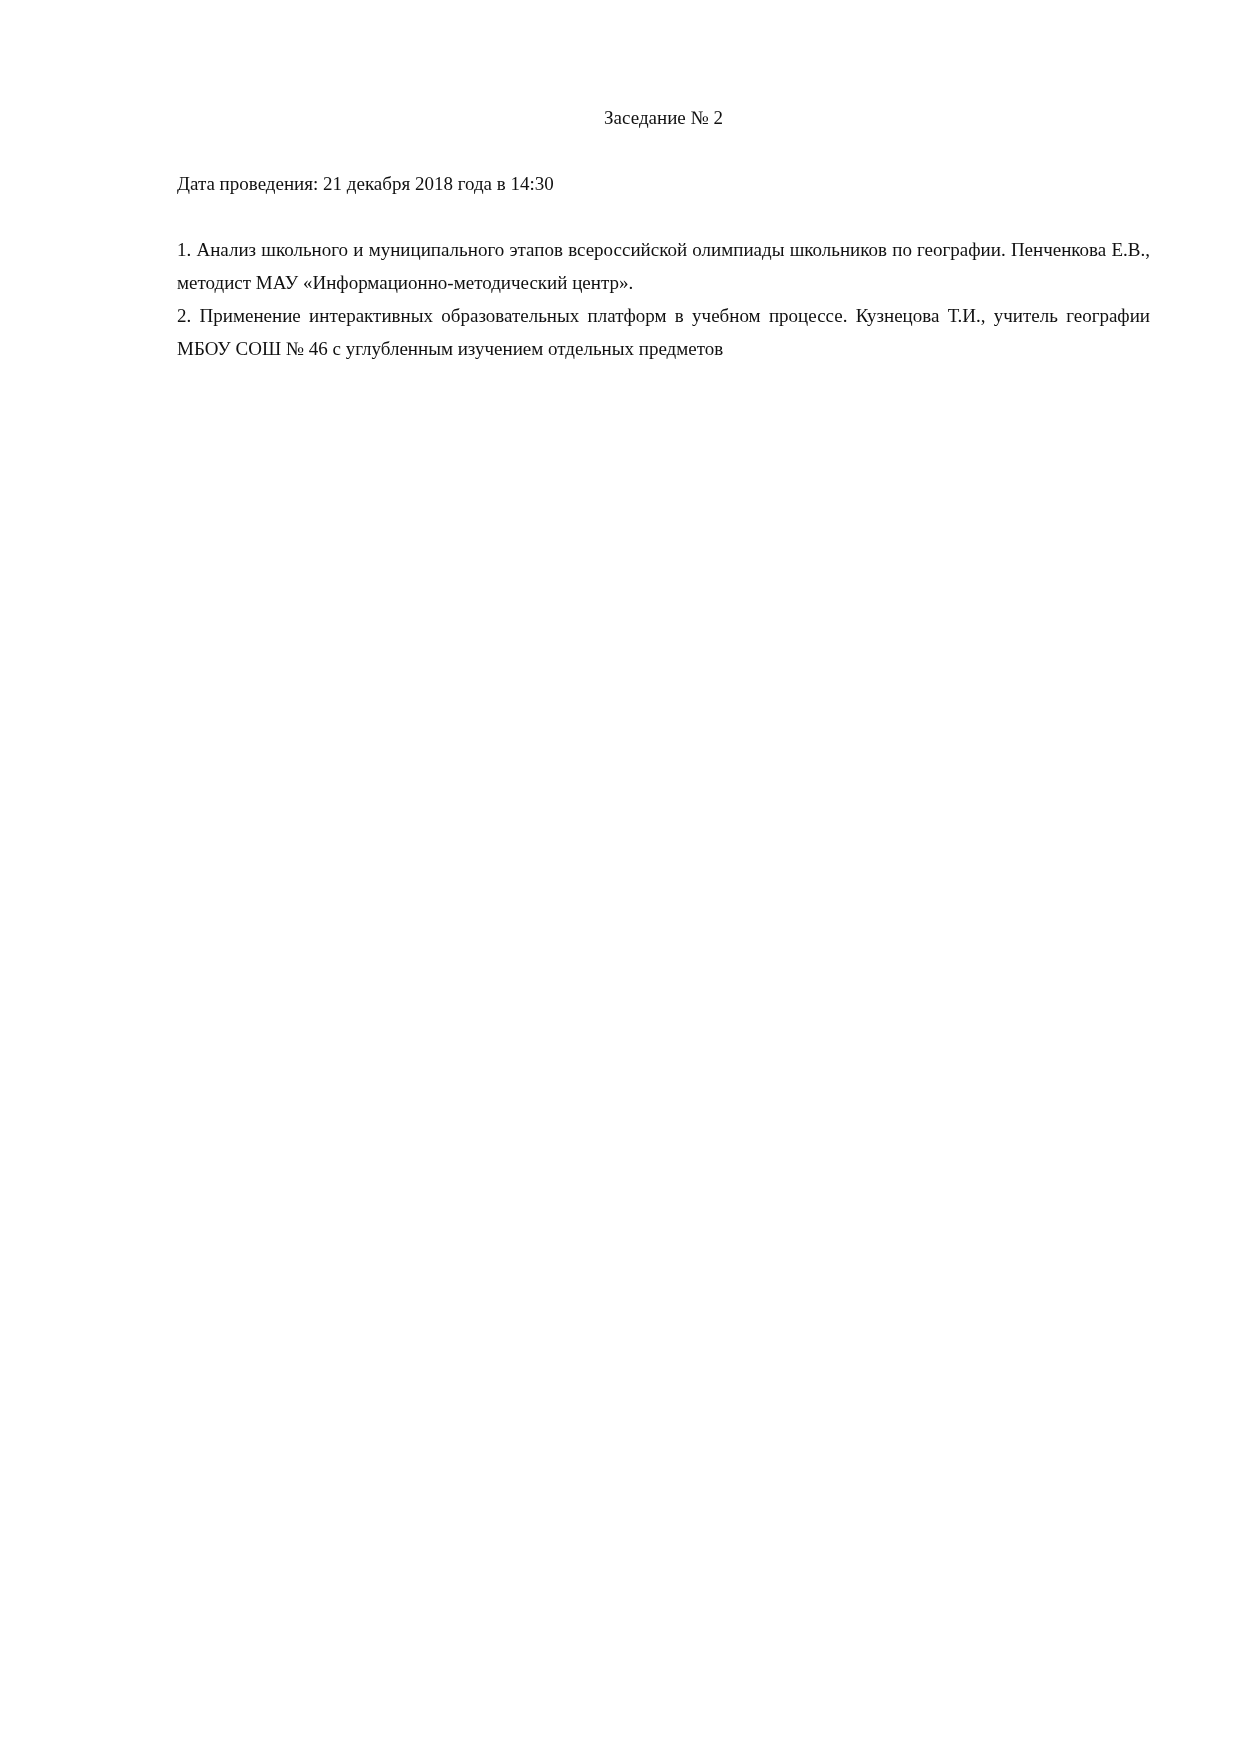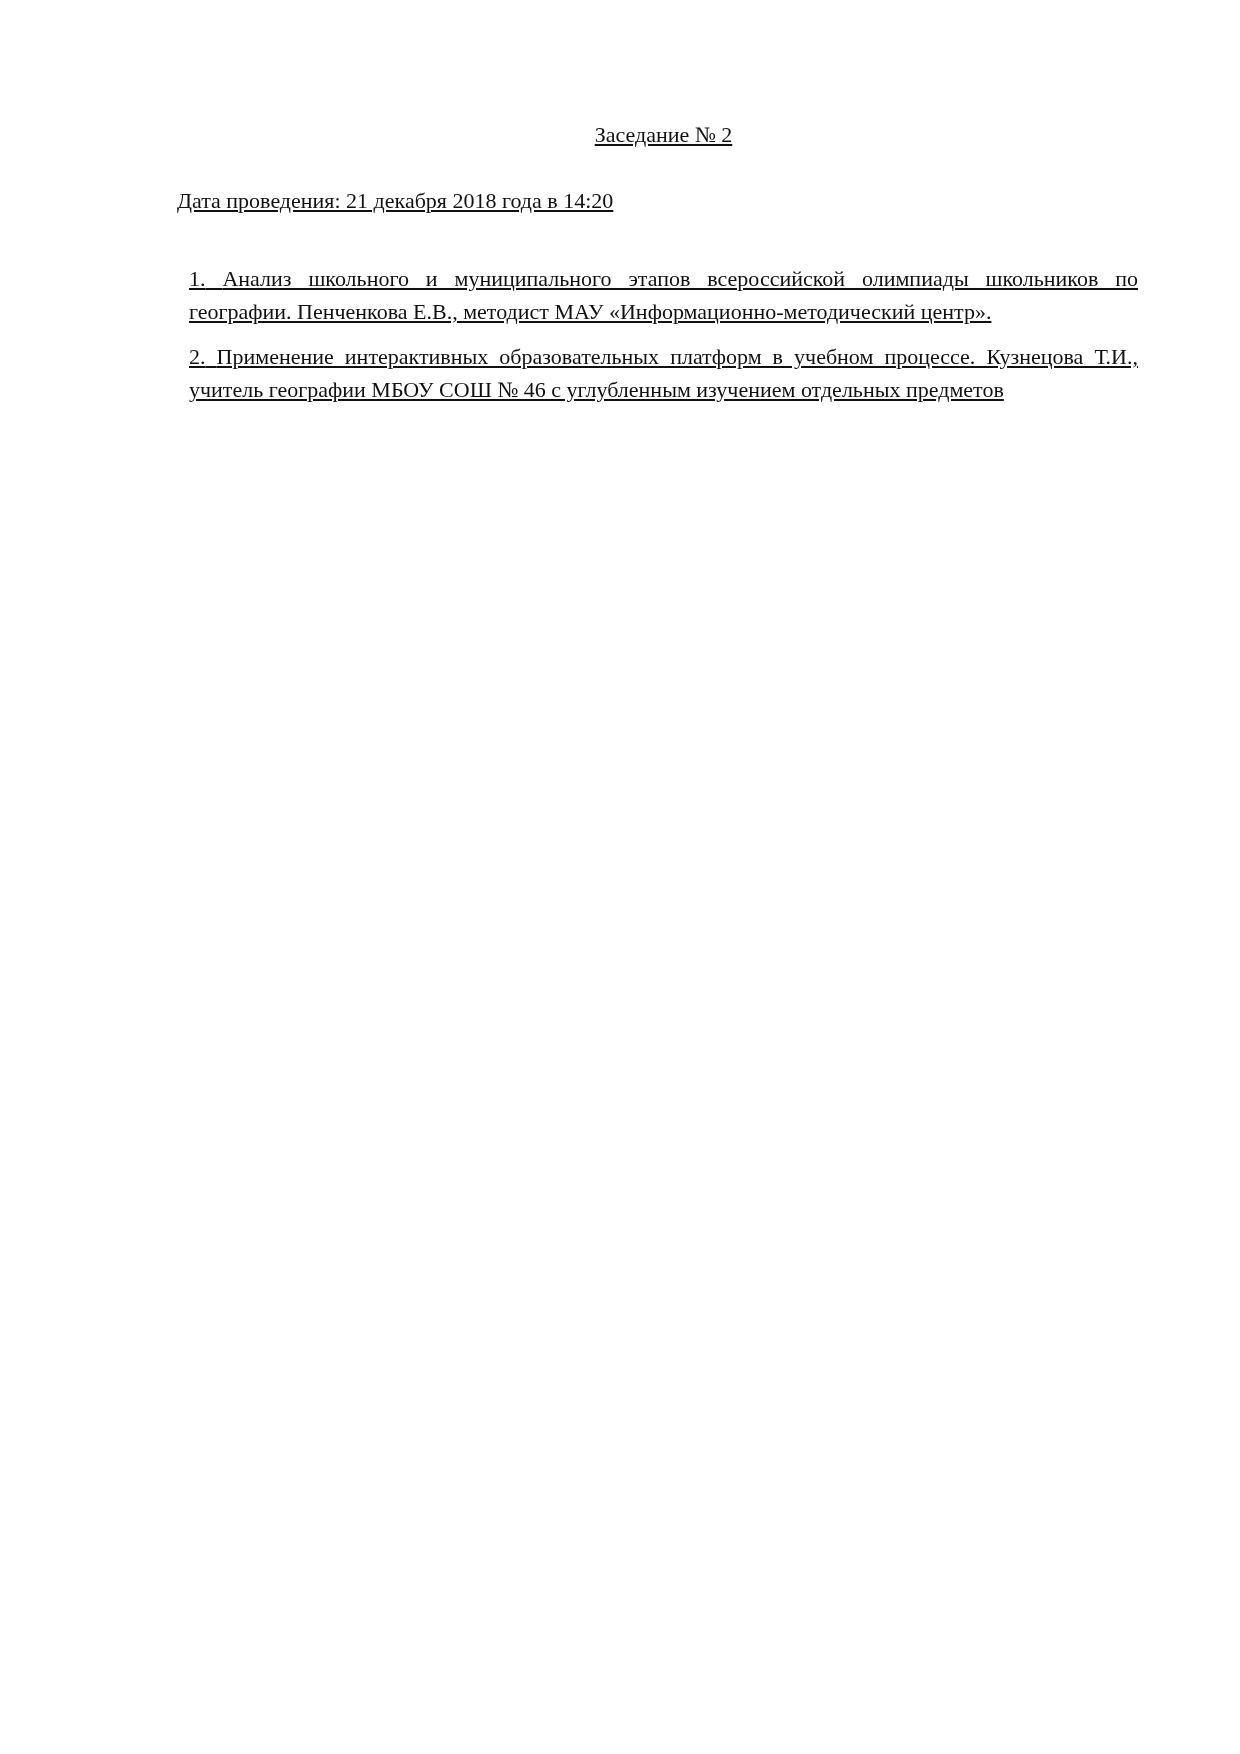--- a/index.html
+++ b/index.html
@@ -19,52 +19,51 @@
     position: absolute;
     left: 0;
     top: 0;
     width: 1240px;
     height: 1754px;
     background: #ffffff;
   }
   .content {
     position: absolute;
     left: 177px;
-    top: 118px;
+    top: 101px;
     width: 973px;
-    font-size: 22px;
+    font-size: 19px;
     line-height: 33px;
-    text-decoration: underline;
   }
   .center {
     text-align: center;
     margin: 0;
   }
   .line {
     margin: 0;
   }
   .gap {
     height: 33px;
   }
   .agenda-item {
-    margin: 12px;
+    margin: 0;
     text-align: justify;
   }
   .num {
     font-weight: normal;
   }
 </style>
 </head>
 <body>
 
 <div class="page">
   <div class="content">
     <p class="center">Заседание № 2</p>
     <div class="gap"></div>
-    <p class="line">Дата проведения: 21 декабря 2018 года в 14:20</p>
+    <p class="line">Дата проведения: 21 декабря 2018 года в 14:30</p>
     <div class="gap"></div>
 
     <p class="agenda-item"><span class="num">1.</span> <span>Анализ школьного и муниципального этапов всероссийской олимпиады школьников по географии. Пенченкова Е.В., методист МАУ «Информационно-методический центр».</span></p>
 
     <p class="agenda-item"><span class="num">2.</span> <span>Применение интерактивных образовательных платформ в учебном процессе. Кузнецова Т.И., учитель географии МБОУ СОШ № 46 с углубленным изучением отдельных предметов</span></p>
 
 
   </div>
 </div>
 

